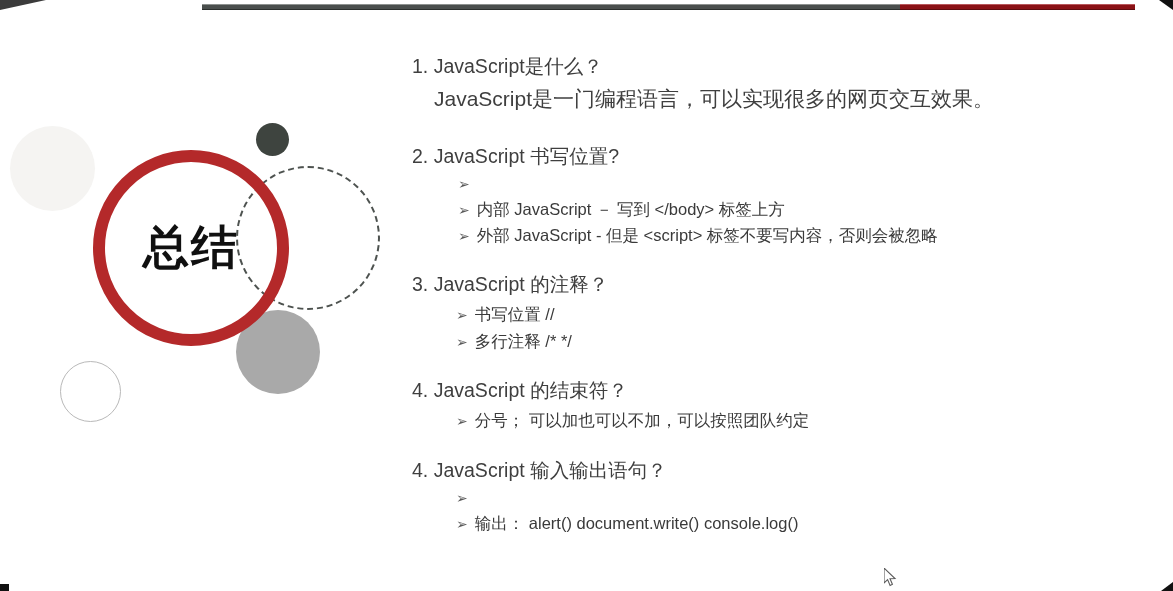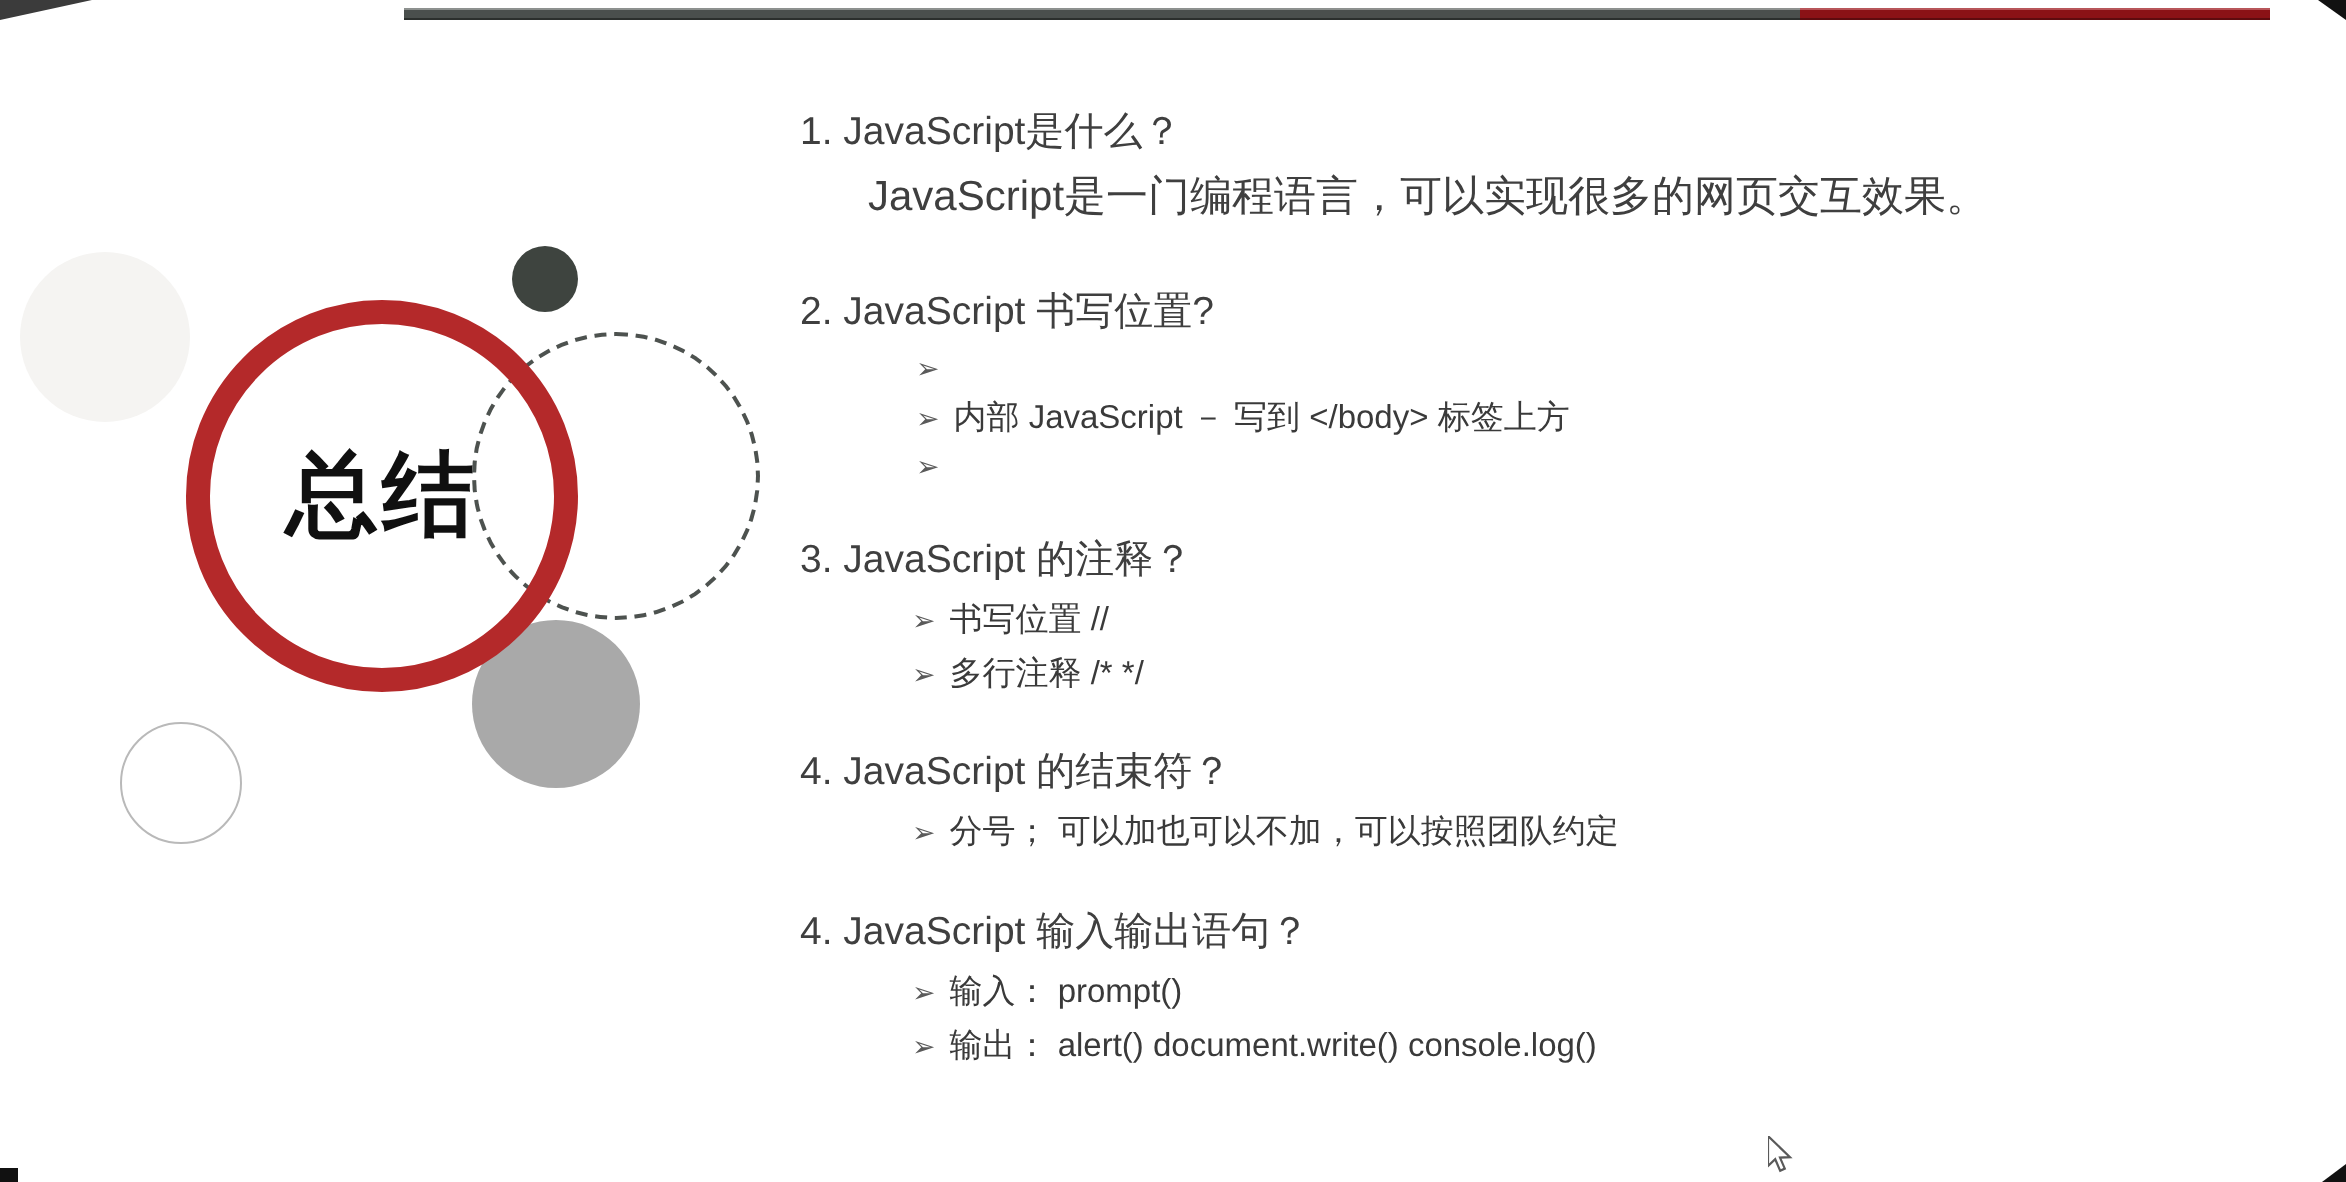--- a/index.html
+++ b/index.html
@@ -141,21 +141,21 @@
     position: absolute;
     left: 396px;
     top: 38px;
     width: 720px;
   }
   .qblock { margin-bottom: 4px; }
   .qtitle {
     font-size: 19.5px;
     color: #3f3f3f;
     line-height: 1.5;
-    margin: 0 0 2px 4px;
+    margin: 0 0 2px 16px;
     white-space: nowrap;
   }
   .qanswer {
     font-size: 21px;
     color: #3f3f3f;
     line-height: 1.55;
     margin: 0 0 2px 38px;
     white-space: nowrap;
   }
   .blist {
@@ -231,20 +231,21 @@
       <ul class="blist indent-1">
         <li class="bitem">
           <span class="bmark">➢</span>
         </li>
         <li class="bitem">
           <span class="bmark">➢</span>
           <span>内部 JavaScript － 写到 &lt;/body&gt; 标签上方</span>
         </li>
         <li class="bitem">
           <span class="bmark">➢</span>
+          <span>外部 JavaScript -  但是 &lt;script&gt; 标签不要写内容，否则会被忽略</span>
         </li>
       </ul>
     </div>
     <div class="sp-b"></div>
 
     <div class="qblock">
       <p class="qtitle">3. JavaScript 的注释？</p>
       <ul class="blist indent-2">
         <li class="bitem">
           <span class="bmark">➢</span>
@@ -267,21 +268,20 @@
         </li>
       </ul>
     </div>
     <div class="sp-d"></div>
 
     <div class="qblock">
       <p class="qtitle">4. JavaScript 输入输出语句？</p>
       <ul class="blist indent-2">
         <li class="bitem">
           <span class="bmark">➢</span>
-          <span>输入：  prompt()</span>
         </li>
         <li class="bitem">
           <span class="bmark">➢</span>
           <span>输出：  alert()   document.write()   console.log()</span>
         </li>
       </ul>
     </div>
 
   </div>
 </div>

